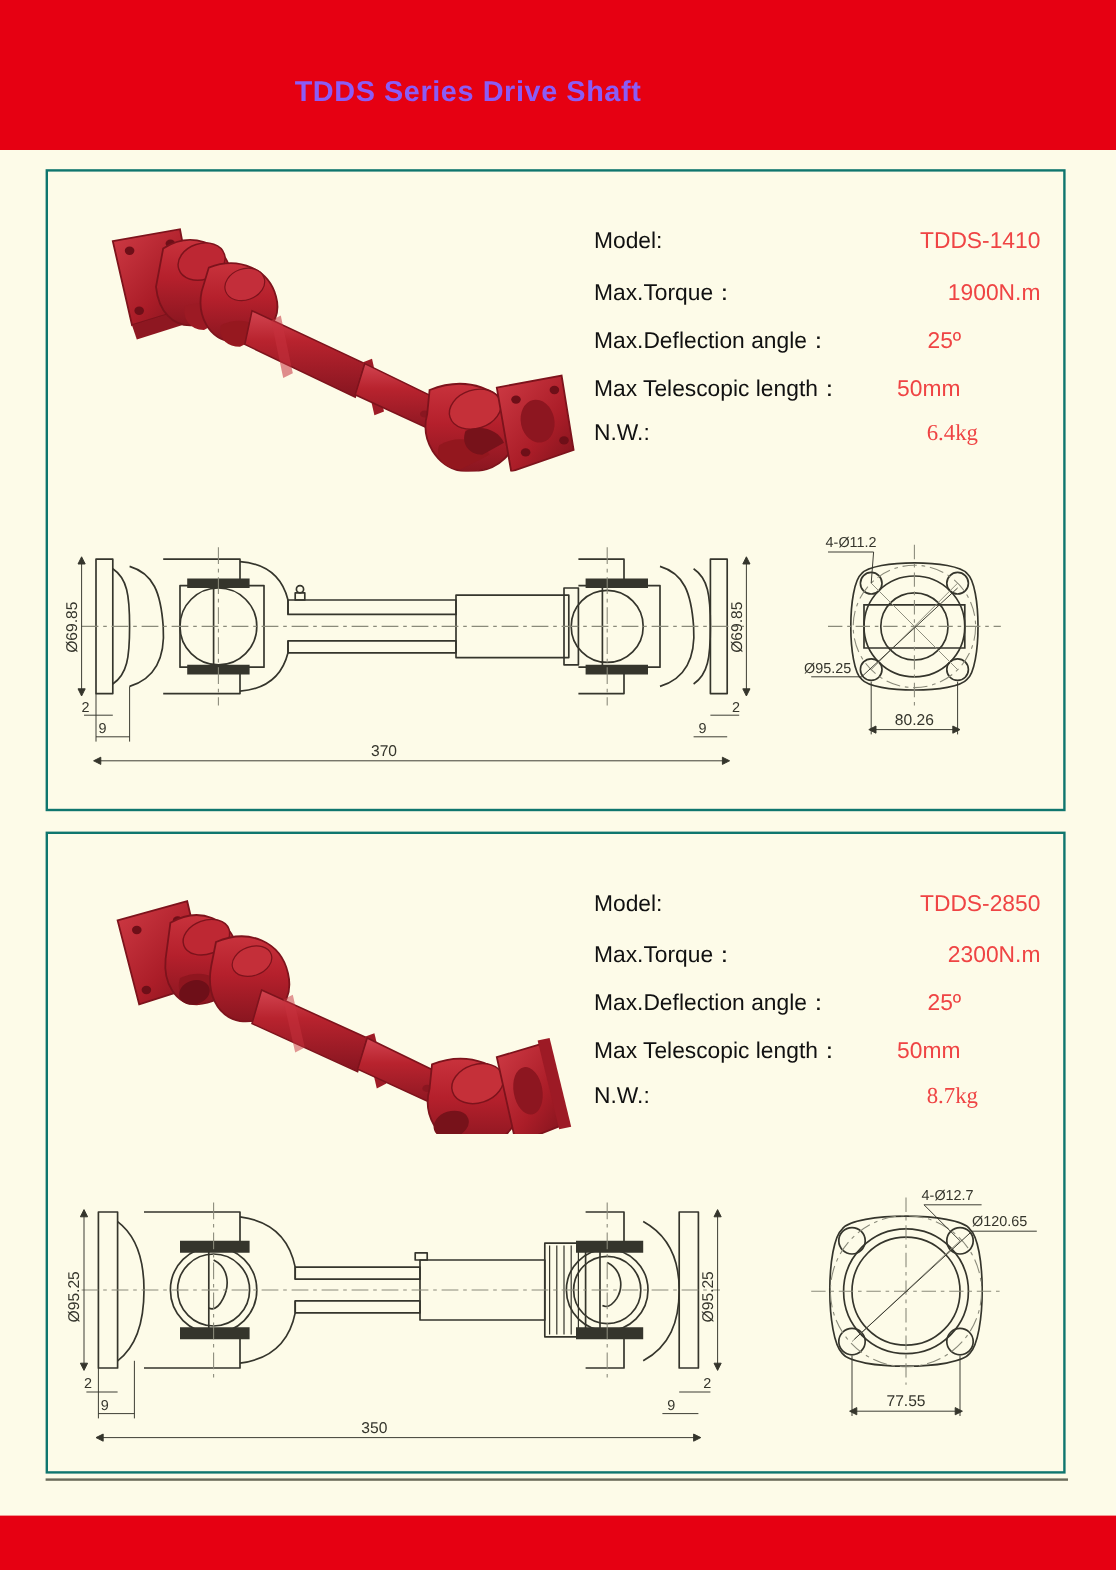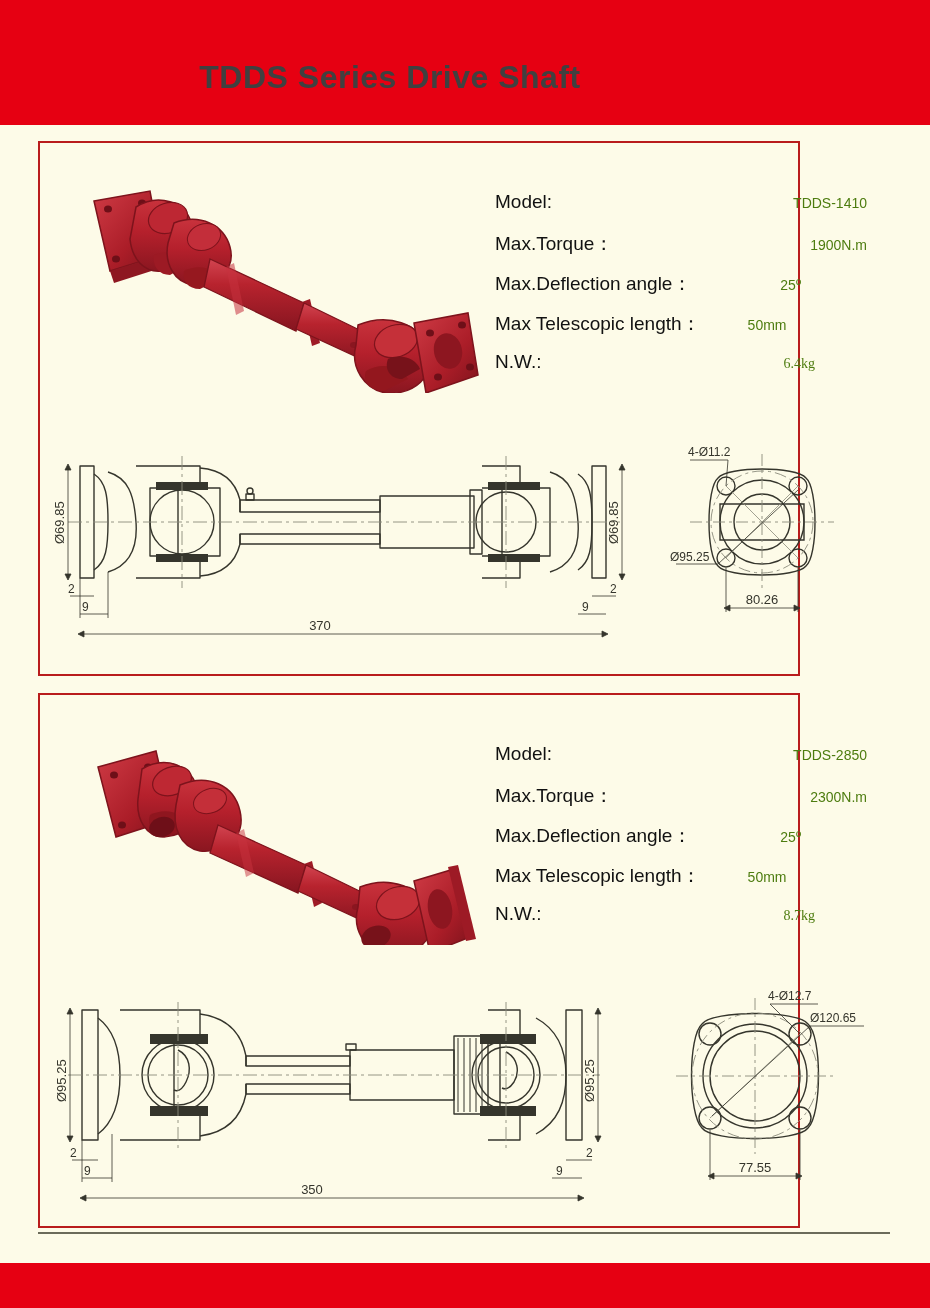--- a/index.html
+++ b/index.html
@@ -26,24 +26,24 @@
     width: 930px;
     height: 125px;
     background: #e60012;
   }
   .header-title {
     position: absolute;
     left: 0;
     top: 58px;
     width: 780px;
     text-align: center;
-    color: #404040;
+    color: #8b5cf6;
     font-family: "Liberation Sans", sans-serif;
     font-weight: bold;
-    font-size: 32px;
+    font-size: 24px;
     letter-spacing: 0.5px;
     line-height: 38px;
     white-space: nowrap;
   }
   
   .footer-bar {
     position: absolute;
     left: 0;
     bottom: 0;
     width: 930px;
@@ -55,22 +55,22 @@
     left: 38px;
     top: 1232px;
     width: 852px;
     height: 2px;
     background: #6b6b5a;
   }
   
   .panel {
     position: absolute;
     left: 38px;
-    width: 762px;
-    border: 2px solid #b91c1c;
+    width: 850px;
+    border: 2px solid #0f766e;
     background: #fdfbe8;
     box-sizing: border-box;
   }
   #panel-1 { top: 141px; height: 535px; }
   #panel-2 { top: 693px; height: 535px; }
 
   
   .photo-wrap {
     position: absolute;
     left: 18px;
@@ -92,22 +92,22 @@
     align-items: baseline;
     height: 40px;
   }
   .spec-label {
     font-size: 19px;
     color: #111111;
     white-space: nowrap;
     flex: 0 0 auto;
   }
   .spec-value {
-    font-size: 14px;
-    color: #4d7c0f;
+    font-size: 19px;
+    color: #ef4444;
     white-space: nowrap;
     margin-left: auto;
     padding-right: 22px;
   }
   .spec-row.r-model  .spec-value { padding-right: 8px; }
   .spec-row.r-torque .spec-value { padding-right: 8px; text-align: center; }
   .spec-row.r-angle  .spec-value { padding-right: 74px; }
   .spec-row.r-tele   .spec-value { padding-right: 40px; margin-left: 47px; }
   .spec-row.r-nw     .spec-value { padding-right: 60px; font-family: Liberation Serif, serif; }
 

